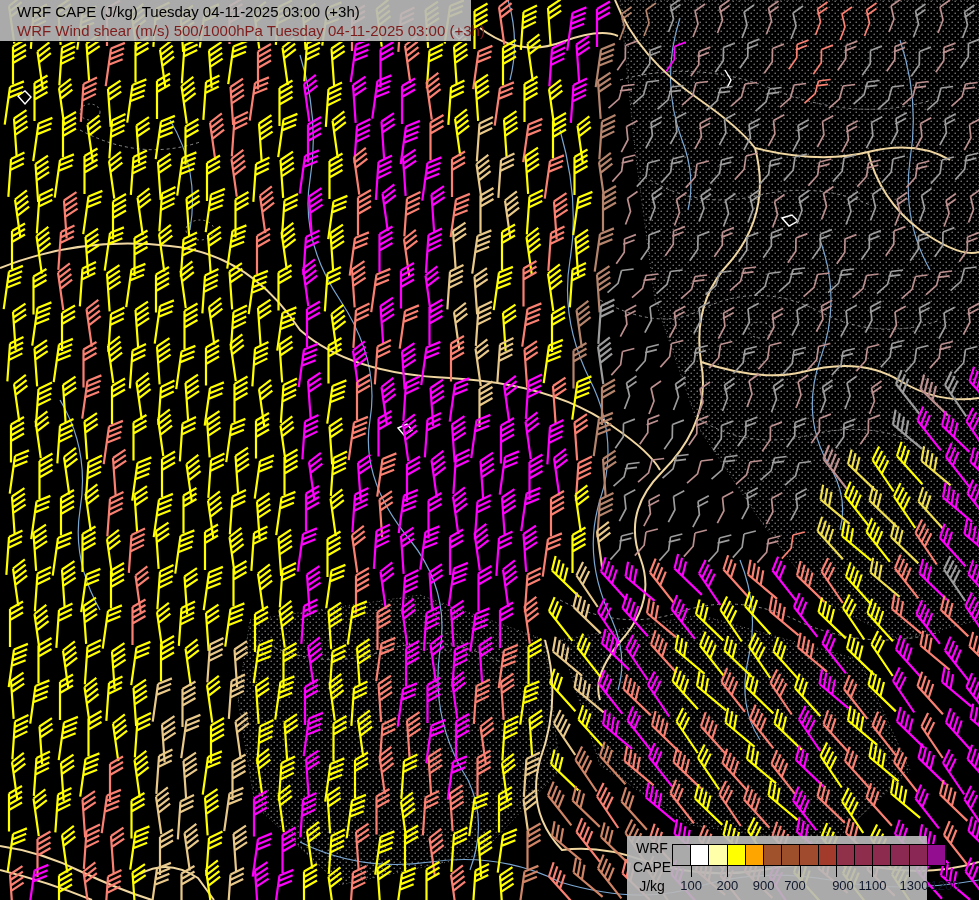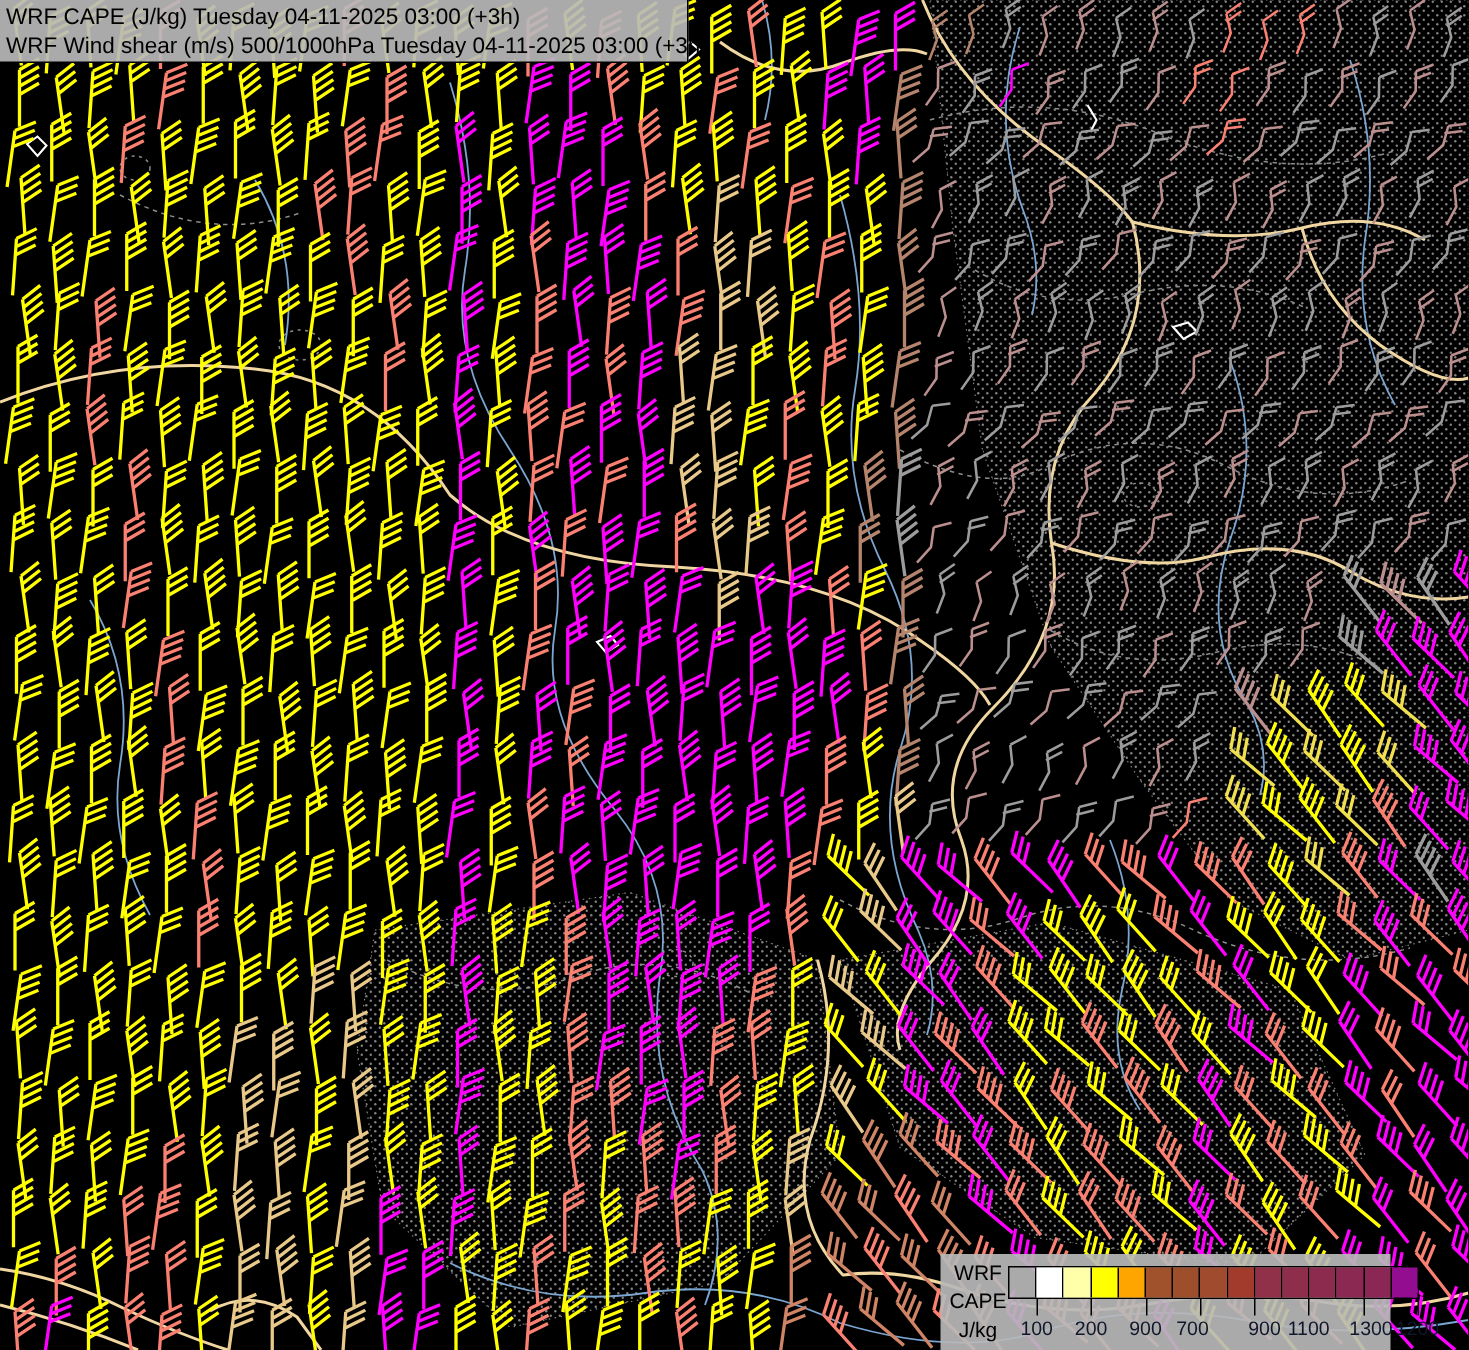--- a/index.html
+++ b/index.html
@@ -1,23 +1,23 @@
 <!DOCTYPE html>
 <html><head>
 <meta charset="utf-8">
 <style>
   html,body{margin:0;padding:0;background:#000;}
   .stage{position:relative;width:979px;height:900px;overflow:hidden;background:#000;
          font-family:"Liberation Sans", sans-serif;}
   .stage svg{position:absolute;left:0;top:0;}
   .title-box{position:absolute;left:0;top:0;width:448px;height:36px;
     background:rgba(184,184,184,0.92);border:1px solid #000;border-left:none;border-top:none;
-    padding:2px 6px 3px 4px;z-index:5;}
+    padding:2px 6px 3px 17px;z-index:5;}
   .title-line1{font-size:15px;color:#000;line-height:19px;white-space:nowrap;}
-  .title-line2{font-size:15px;color:#000000;line-height:19px;white-space:nowrap;}
+  .title-line2{font-size:15px;color:#7f1d1d;line-height:19px;white-space:nowrap;}
   .legend-box{position:absolute;left:627px;top:836px;width:300px;height:64px;
     background:rgba(184,184,184,0.92);z-index:5;}
   .legend-label{position:absolute;left:4px;top:3px;width:42px;text-align:center;
     font-size:14px;color:#000;line-height:19px;}
   .cbar-wrap{position:absolute;left:45px;top:8px;width:274px;height:52px;}
   .colorbar{position:absolute;left:0;top:0;width:272px;height:20px;display:flex;
     border:1px solid #000;}
   .cbar-cell{flex:1;height:100%;border-right:1px solid #000;}
   .cbar-cell:last-child{border-right:none;}
   .cbar-tick{position:absolute;top:22px;width:1px;height:11px;background:#000;}

